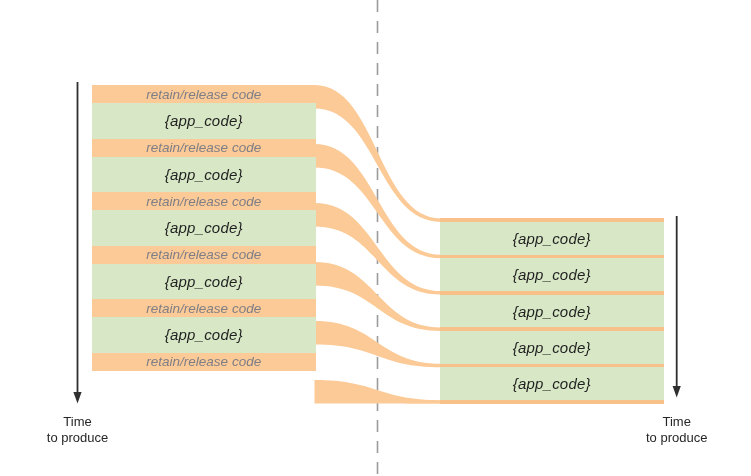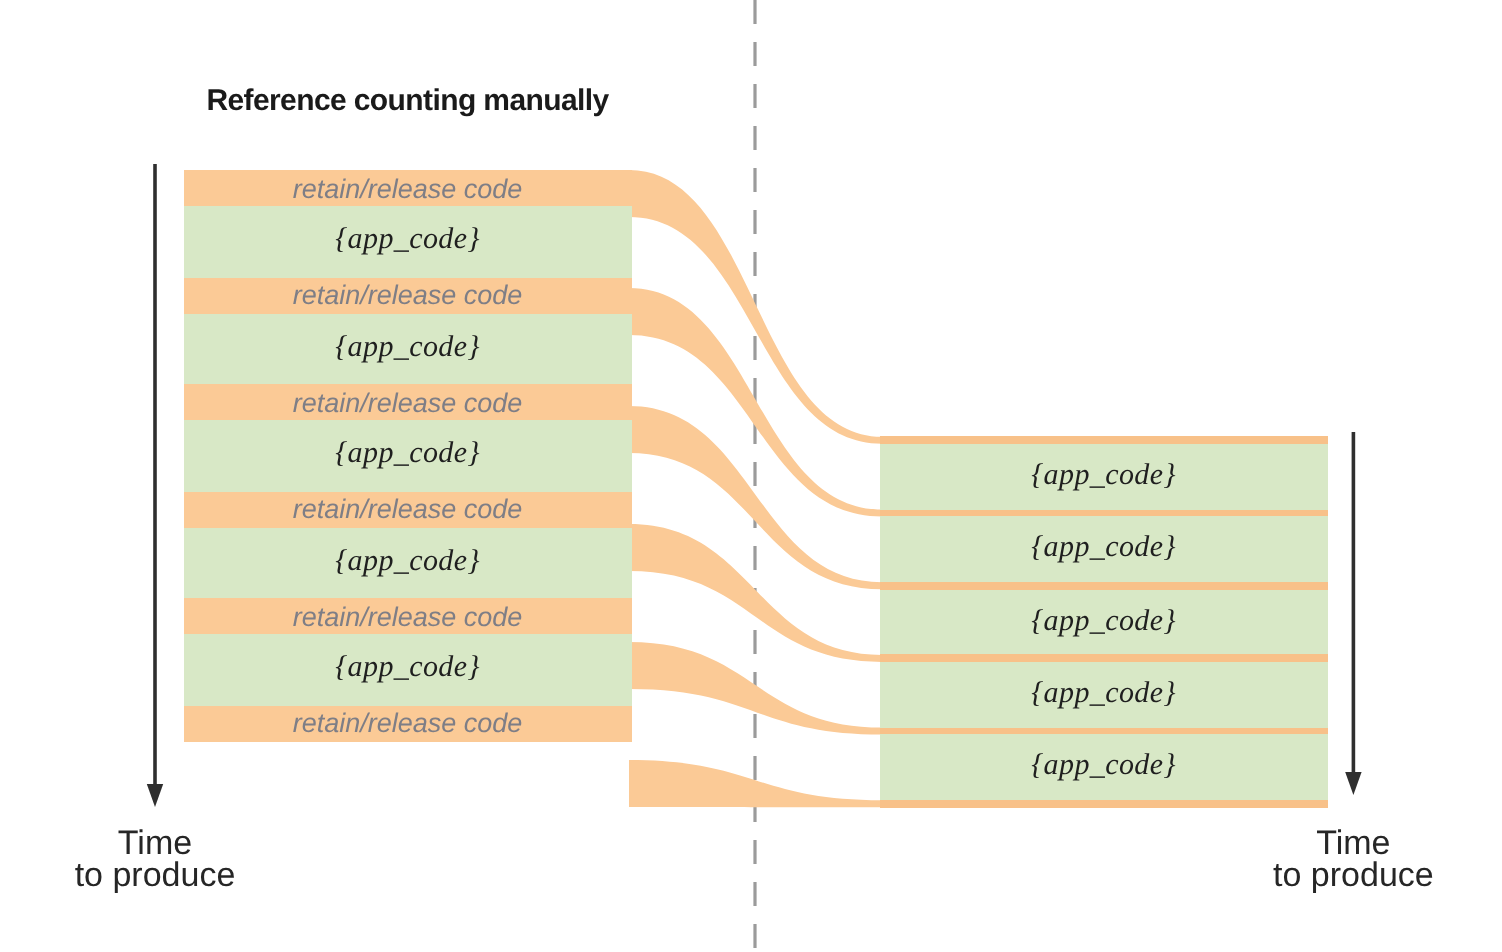--- a/index.html
+++ b/index.html
@@ -24,26 +24,26 @@
   .stack-right{left:440px;top:218.4px;width:223.5px;}
   .band{display:flex;align-items:center;justify-content:center;flex:0 0 auto;}
   .band-orange{height:18px;background:var(--orange,#fbca96);}
   .band-green{height:35.5px;background:var(--green,#d8e8c6);}
   .band-green-right{height:32.85px;background:var(--green,#d8e8c6);}
   .arc-line{height:3.5px;background:var(--orange_line,#f8c189);flex:0 0 auto;}
   .retain-label{
     font-style:italic;font-size:13.5px;color:var(--retain_text,#7e7e86);white-space:nowrap;
   }
   .app-label{
-    font-style:italic;font-family:Liberation Serif, serif;font-size:15px;
+    font-style:italic;font-family:Liberation Sans, sans-serif;font-size:15px;
     color:var(--app_code_text,#1f1f1f);letter-spacing:0.2px;white-space:nowrap;
   }
   .time-label{
     position:absolute;top:414px;width:100px;text-align:center;
-    font-size:17px;line-height:15.5px;color:var(--time_text,#262626);
+    font-size:13px;line-height:15.5px;color:var(--time_text,#262626);
   }
   .time-left{left:27.5px;}
   .time-right{left:626.7px;}
 </style>
 </head>
 <body>
 
 <div class="canvas">
 
   <svg class="svg-underlay" viewBox="0 0 751 476">
@@ -56,21 +56,20 @@
     <path class="ribbon" d="M314.5 321 C377 321 378 363.8 441 363.8 L441 367.3 C378 367.3 377 344.5 314.5 344.5 Z"></path>
     <path class="ribbon" d="M314.5 380 C377 380 378 400.15 441 400.15 L441 403.65 C378 403.65 377 403.5 314.5 403.5 Z"></path>
 
     <line class="axis-line" x1="77.5" y1="82" x2="77.5" y2="393"></line>
     <path class="axis-head" d="M77.5 403.5 L73.4 392 L81.6 392 Z"></path>
 
     <line class="axis-line" x1="676.7" y1="216" x2="676.7" y2="387"></line>
     <path class="axis-head" d="M676.7 397.5 L672.6 386 L680.8 386 Z"></path>
   </svg>
 
-  <div class="title title-left">Reference counting manually</div>
 
   <div class="stack stack-left">
     <div class="band band-orange">
       <span class="retain-label">retain/release code</span>
     </div>
     <div class="band band-green">
       <span class="app-label">{app_code}</span>
     </div>
     <div class="band band-orange">
       <span class="retain-label">retain/release code</span>

